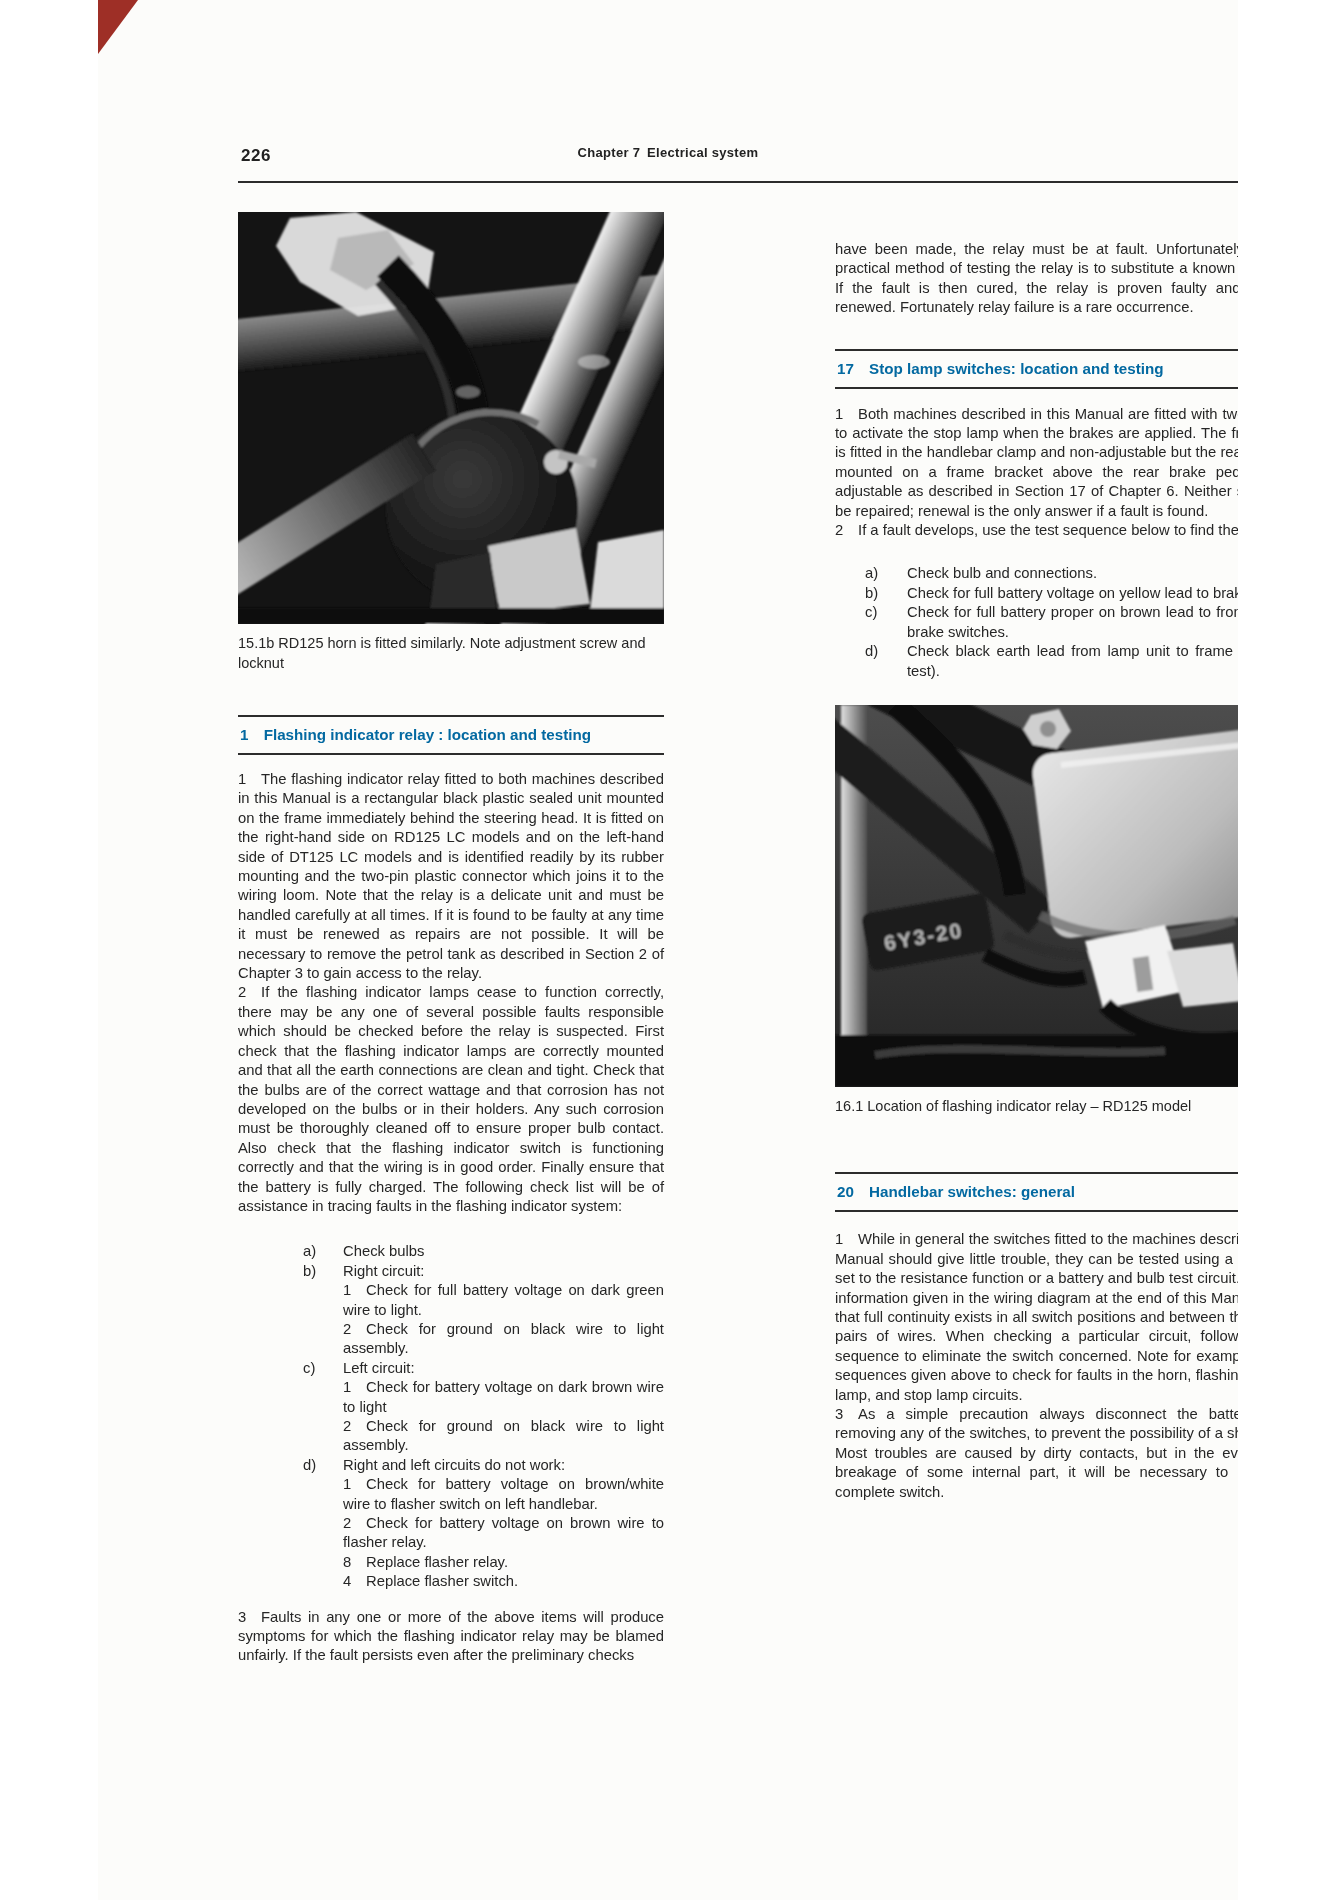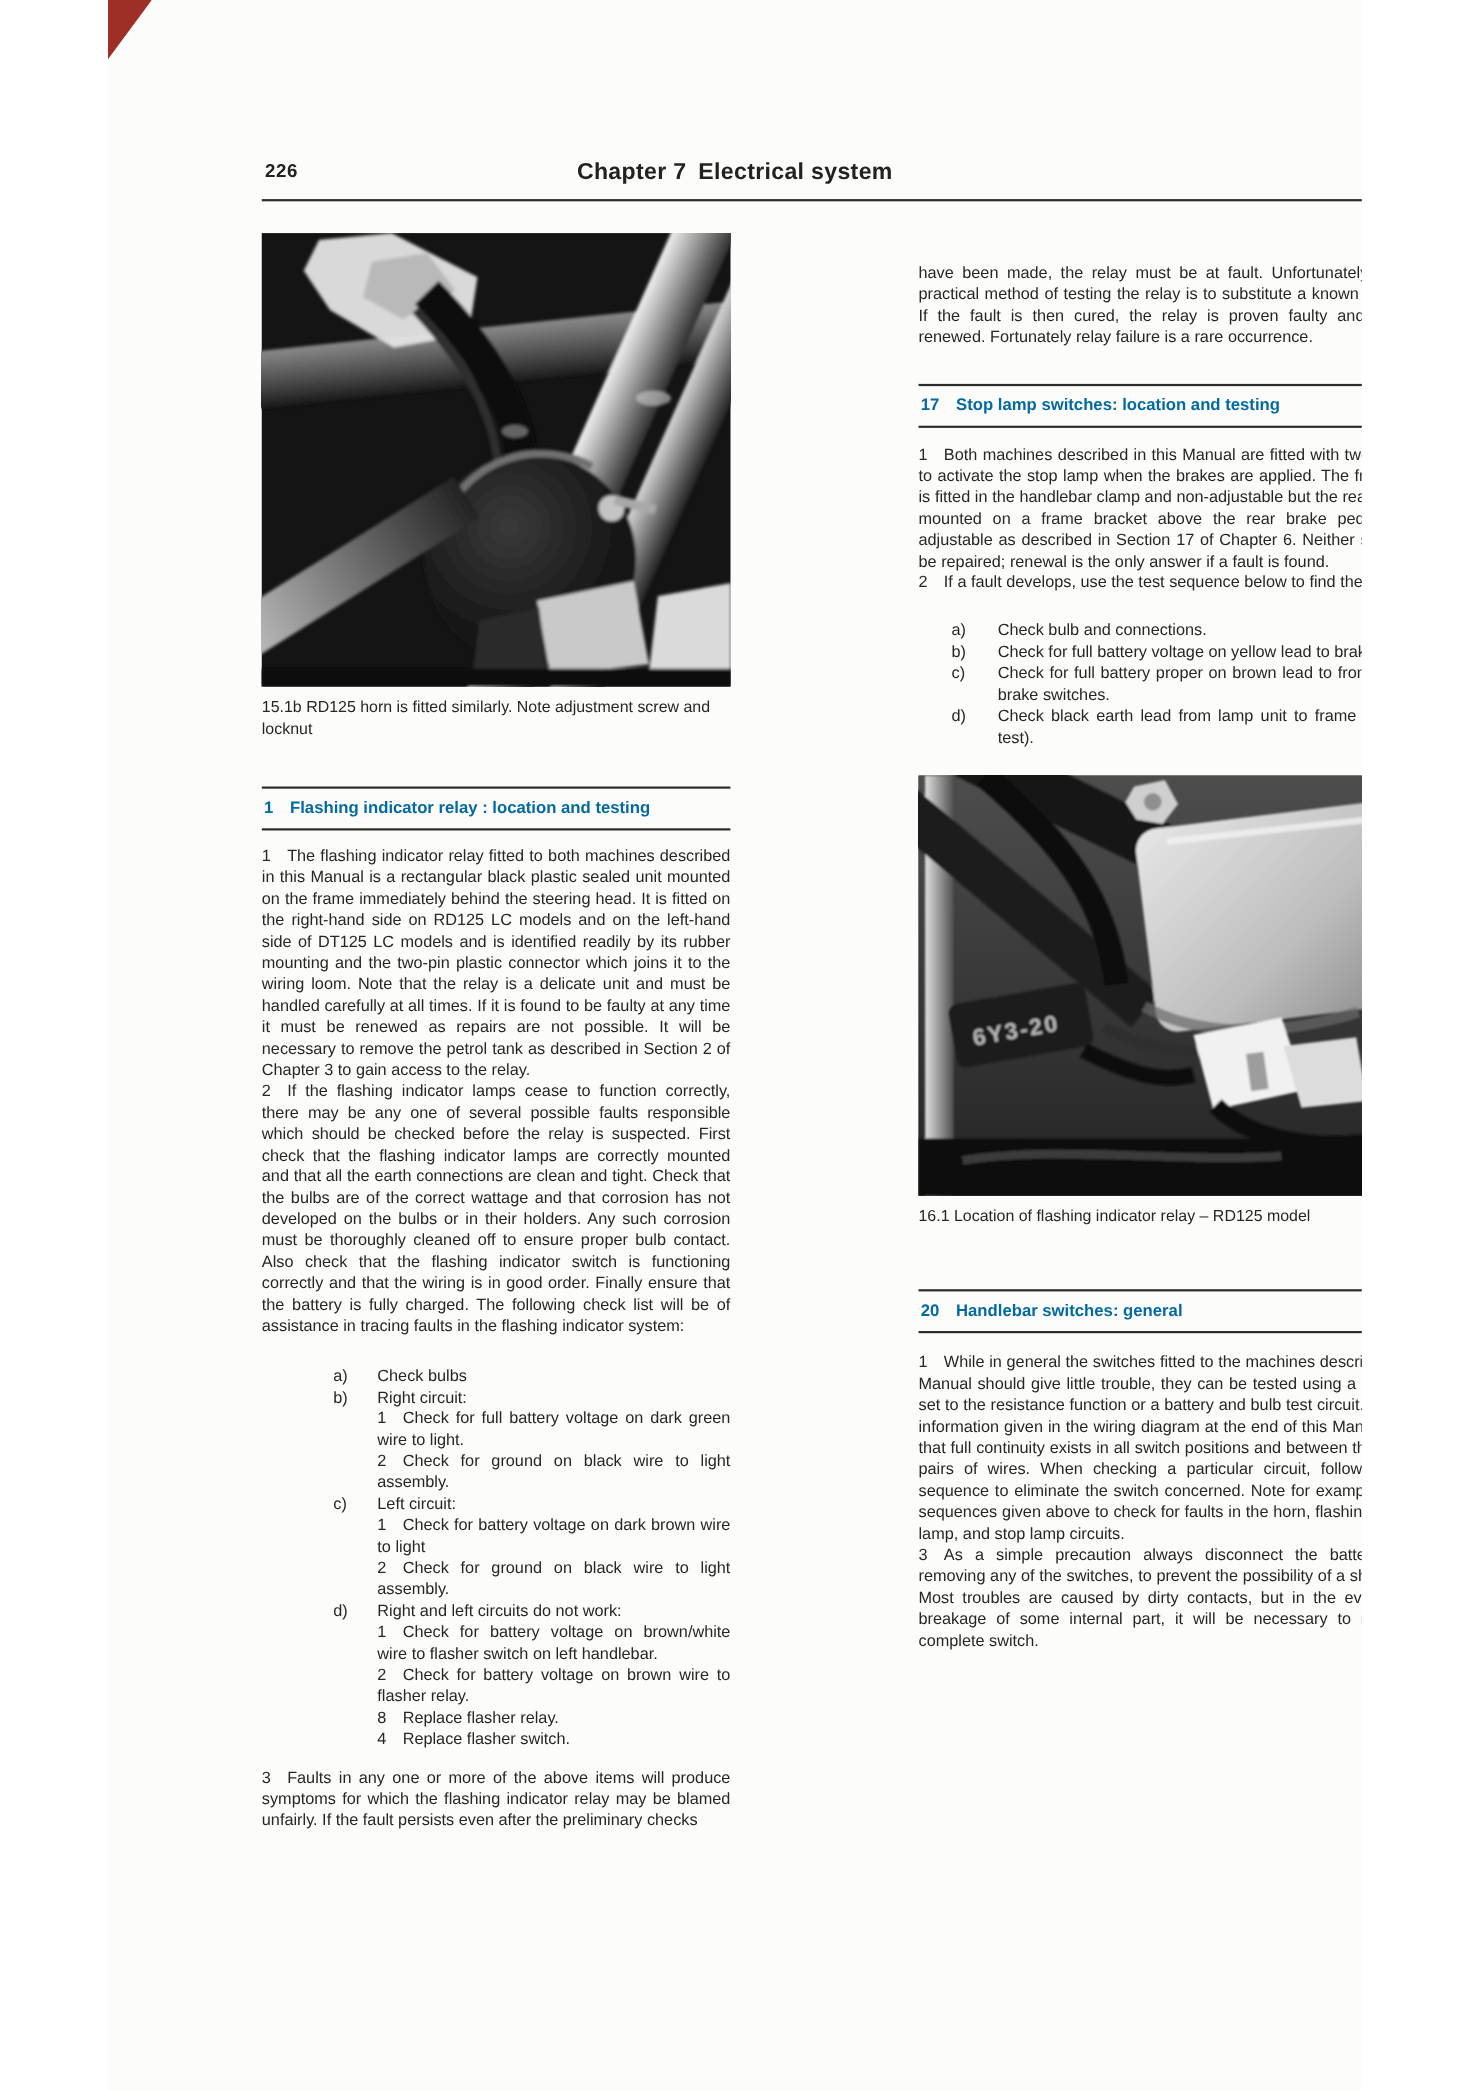--- a/index.html
+++ b/index.html
@@ -7,21 +7,21 @@
   .page {
     position:relative; width:1140px; height:1900px; margin:0 auto;
     background:#fcfcfa; overflow:hidden;
     font-family:"Liberation Sans", sans-serif; color:#222;
   }
   .scan-artifact {
     position:absolute; left:0; top:0; width:40px; height:54px;
     background:#9e2f26; clip-path:polygon(0 0, 100% 0, 0 100%);
   }
   .page-number { position:absolute; left:143px; top:146px; font-size:17px; font-weight:700; letter-spacing:.5px; }
-  .header-title { position:absolute; left:0; top:145px; width:100%; text-align:center; font-size:21px; font-weight:700; letter-spacing:.3px; }
+  .header-title { position:absolute; left:0; top:145px; width:100%; text-align:center; font-size:13px; font-weight:700; letter-spacing:.3px; }
   .header-rule { position:absolute; left:140px; top:181px; width:1021px; height:2px; background:#2c2c2c; }
 
   .col { position:absolute; }
   .col-left  { left:140px; top:212px; width:426px; }
   .col-right { left:690px; top:240px; width:472px;margin-left:47px; }
 
   .body-text { font-size:14.8px; line-height:19.4px; text-align:justify; color:#262626; }
   .caption   { font-size:14.5px; line-height:19.5px; color:#262626; margin-top:10px; }
 
   .section-head {

